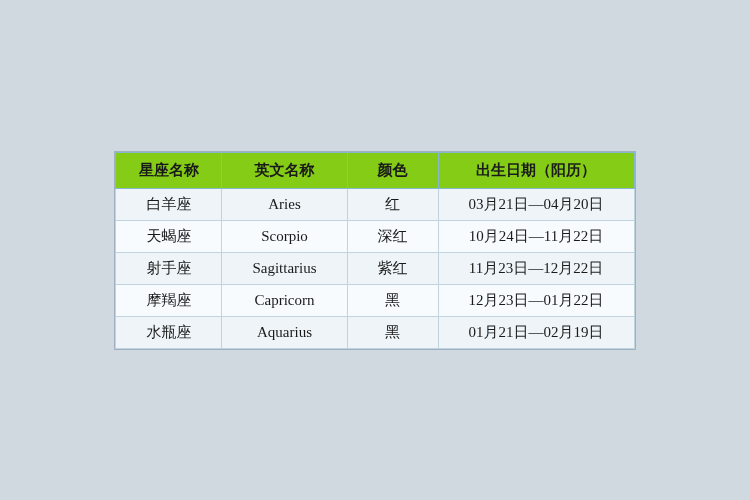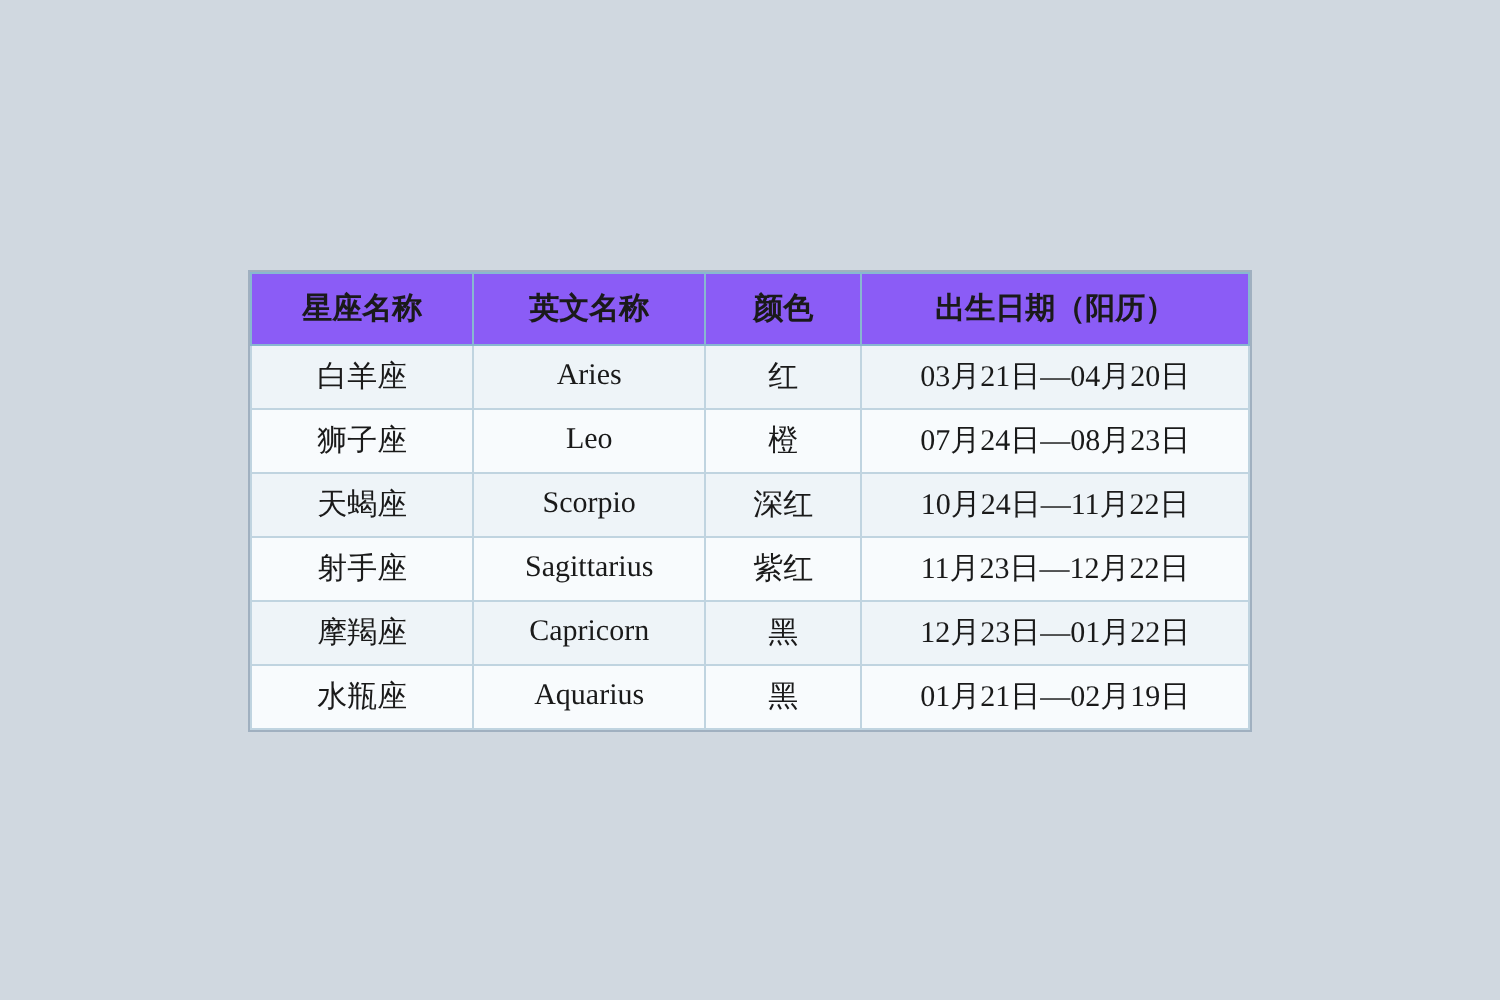--- a/index.html
+++ b/index.html
@@ -15,33 +15,33 @@
     .table-wrapper {
       background: #f0f4f8;
       border: 1px solid #a0b0c0;
       padding: 0;
     }
     table {
       border-collapse: collapse;
       min-width: 500px;
     }
     thead tr th {
-      background-color: #8b5cf6;
+      background-color: #84cc16;
       color: #1a1a1a;
       font-size: 15px;
       font-weight: bold;
       padding: 8px 20px;
       border: 1px solid #88b8d0;
       text-align: center;
     }
     tbody tr td {
       background-color: #f5f9fc;
       color: #1a1a1a;
       font-size: 15px;
-      padding: 6px 20px;
+      padding: 6px 30px;
       border: 1px solid #c0d4e0;
       text-align: center;
     }
     tbody tr:nth-child(odd) td {
       background-color: #eef4f8;
     }
     tbody tr:nth-child(even) td {
       background-color: #f8fbfd;
     }
   </style>
@@ -59,26 +59,20 @@
       </tr>
     </thead>
     <tbody id="table-body">
     <tr>
           <td>白羊座</td>
           <td>Aries</td>
           <td>红</td>
           <td>03月21日—04月20日</td>
         </tr>
         <tr>
-          <td>狮子座</td>
-          <td>Leo</td>
-          <td>橙</td>
-          <td>07月24日—08月23日</td>
-        </tr>
-        <tr>
           <td>天蝎座</td>
           <td>Scorpio</td>
           <td>深红</td>
           <td>10月24日—11月22日</td>
         </tr>
         <tr>
           <td>射手座</td>
           <td>Sagittarius</td>
           <td>紫红</td>
           <td>11月23日—12月22日</td>

